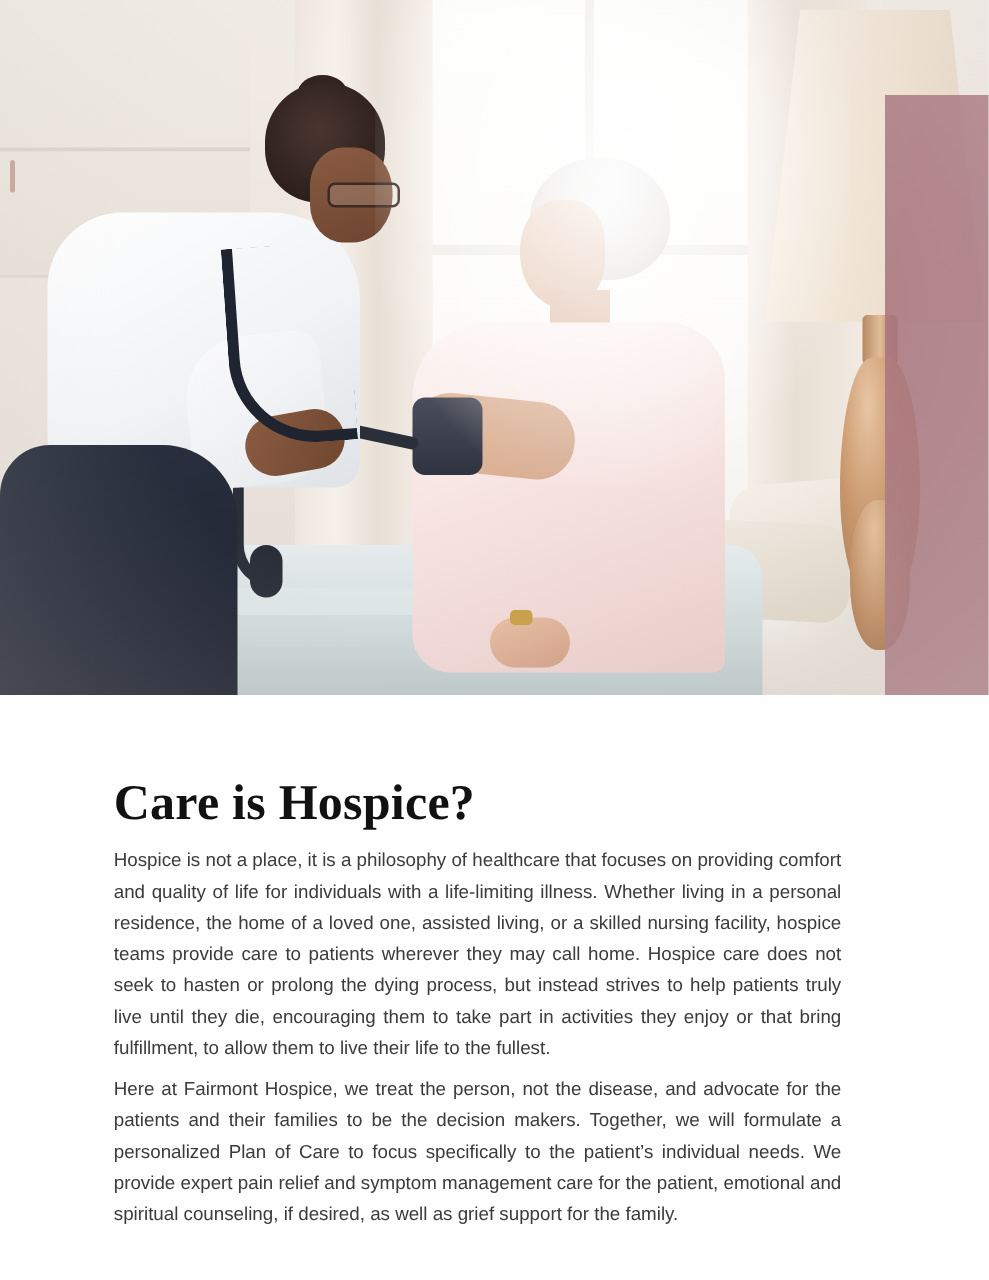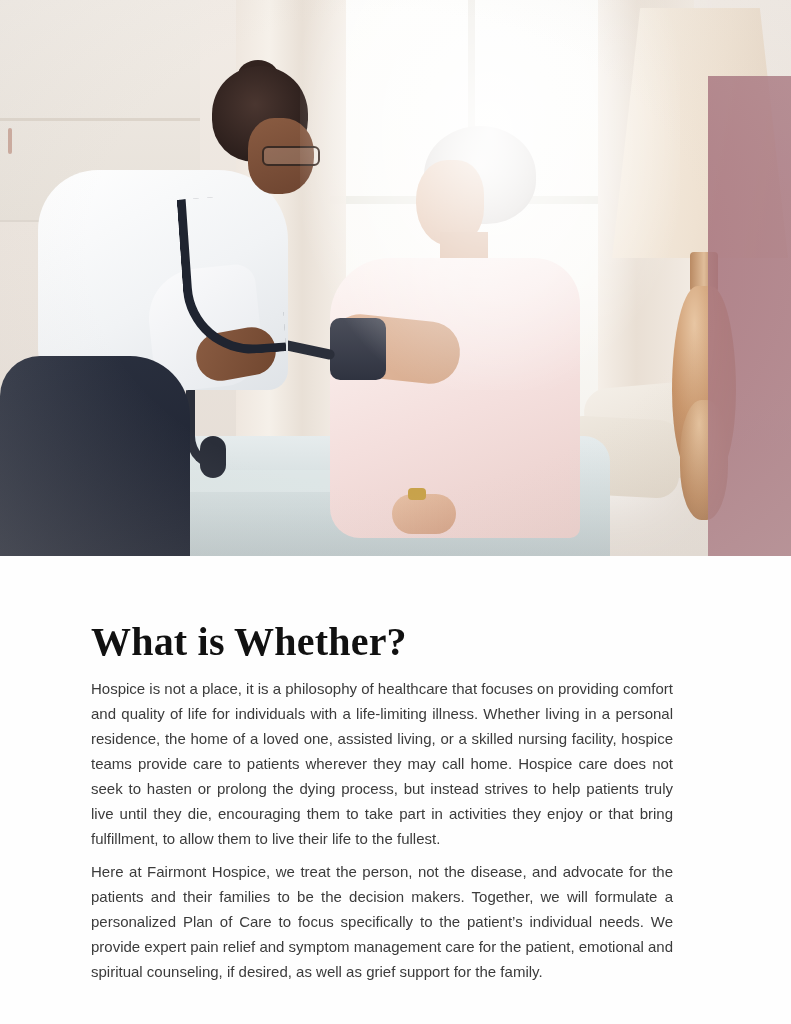--- a/index.html
+++ b/index.html
@@ -509,18 +509,18 @@
     <div class="lamp-neck"></div>
     <div class="lamp-body"></div>
     <div class="lamp-body2"></div>
 
     <div class="accent-block"></div>
     <div class="flare"></div>
     <div class="vignette"></div>
   </div>
 
   <div class="content">
-    <h1 class="heading">What is Whether?</h1>
+    <h1 class="heading">Care is Hospice?</h1>
     <p class="body-copy para-1">Hospice is not a place, it is a philosophy of healthcare that focuses on providing comfort and quality of life for individuals with a life-limiting illness. Whether living in a personal residence, the home of a loved one, assisted living, or a skilled nursing facility, hospice teams provide care to patients wherever they may call home. Hospice care does not seek to hasten or prolong the dying process, but instead strives to help patients truly live until they die, encouraging them to take part in activities they enjoy or that bring fulfillment, to allow them to live their life to the fullest.</p>
     <p class="body-copy para-2">Here at Fairmont Hospice, we treat the person, not the disease, and advocate for the patients and their families to be the decision makers. Together, we will formulate a personalized Plan of Care to focus specifically to the patient’s individual needs. We provide expert pain relief and symptom management care for the patient, emotional and spiritual counseling, if desired, as well as grief support for the family.</p>
   </div>
 
 </div>
 
 </body></html>

